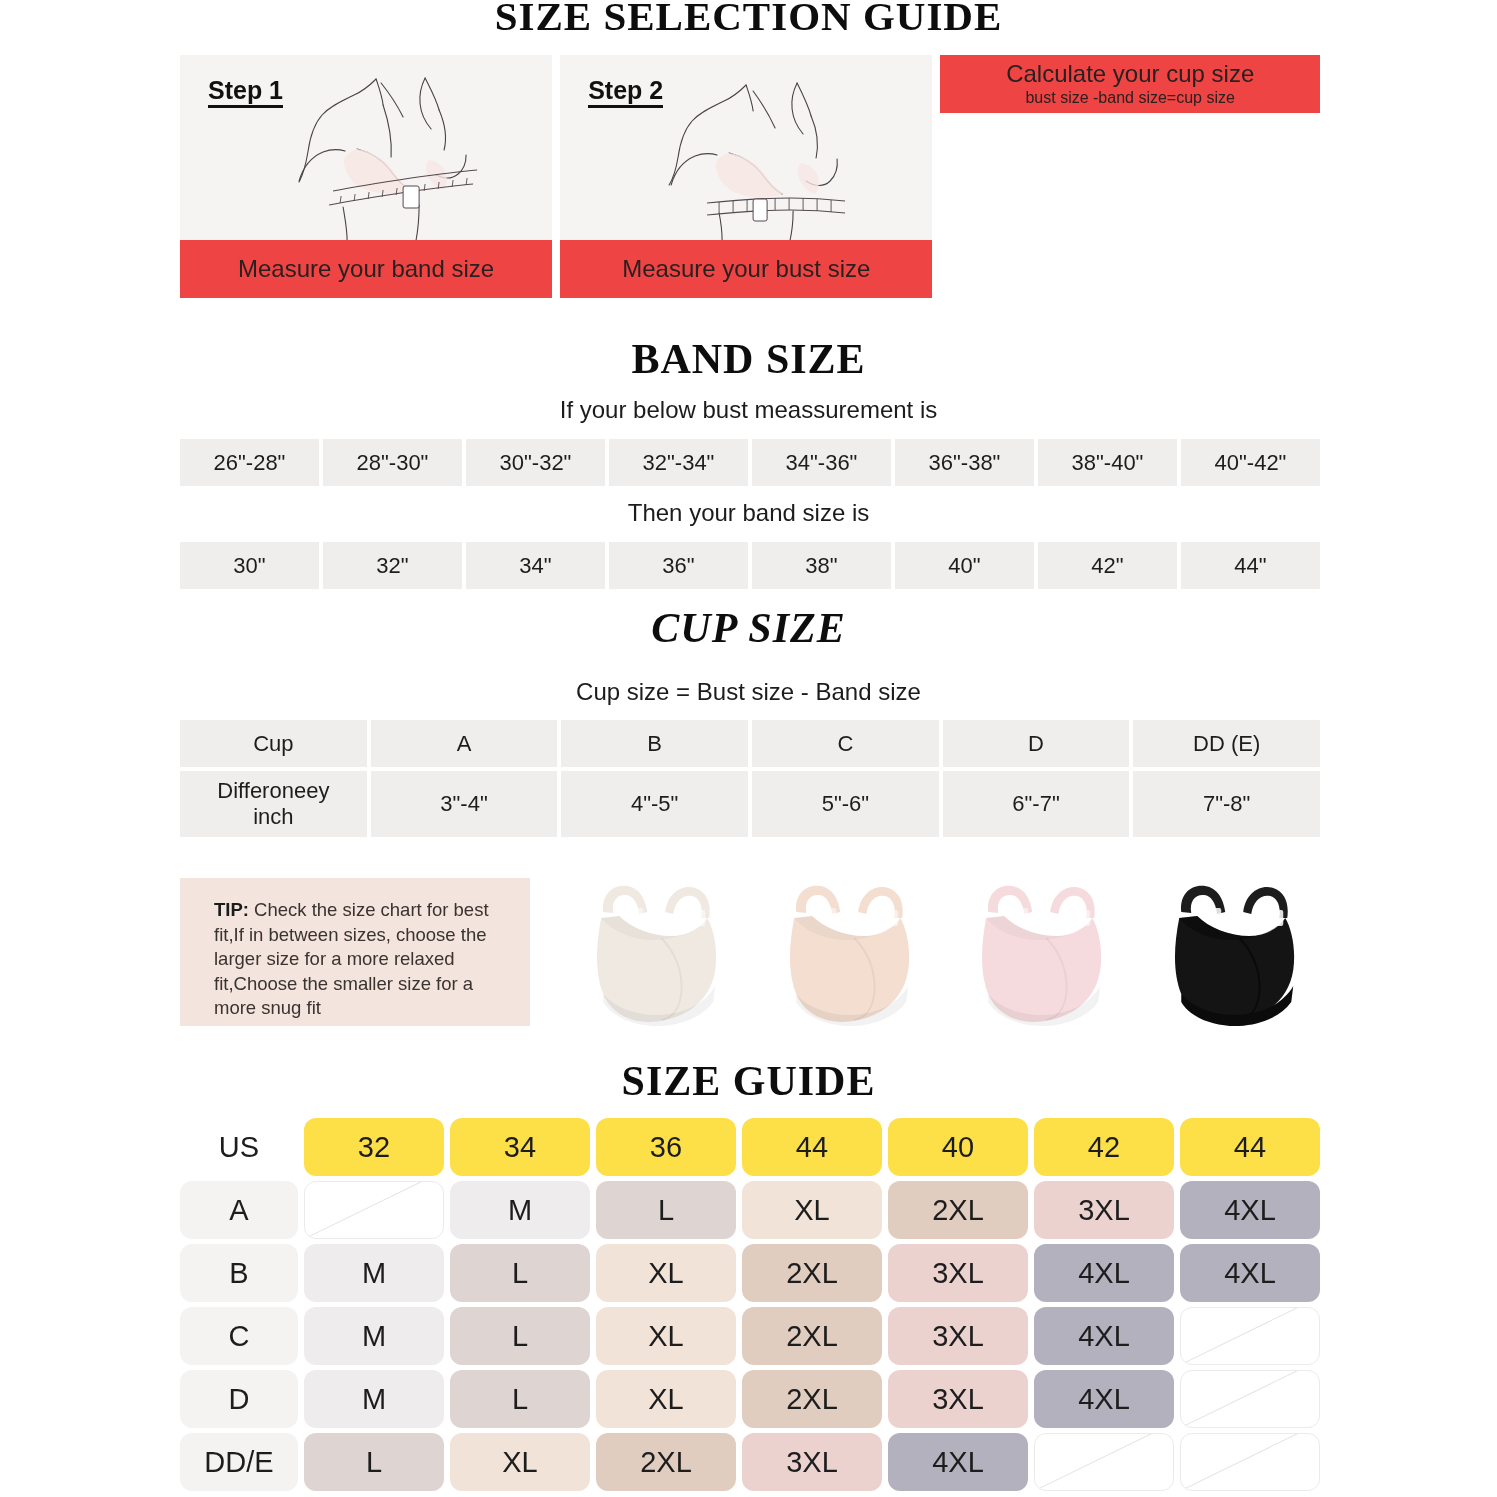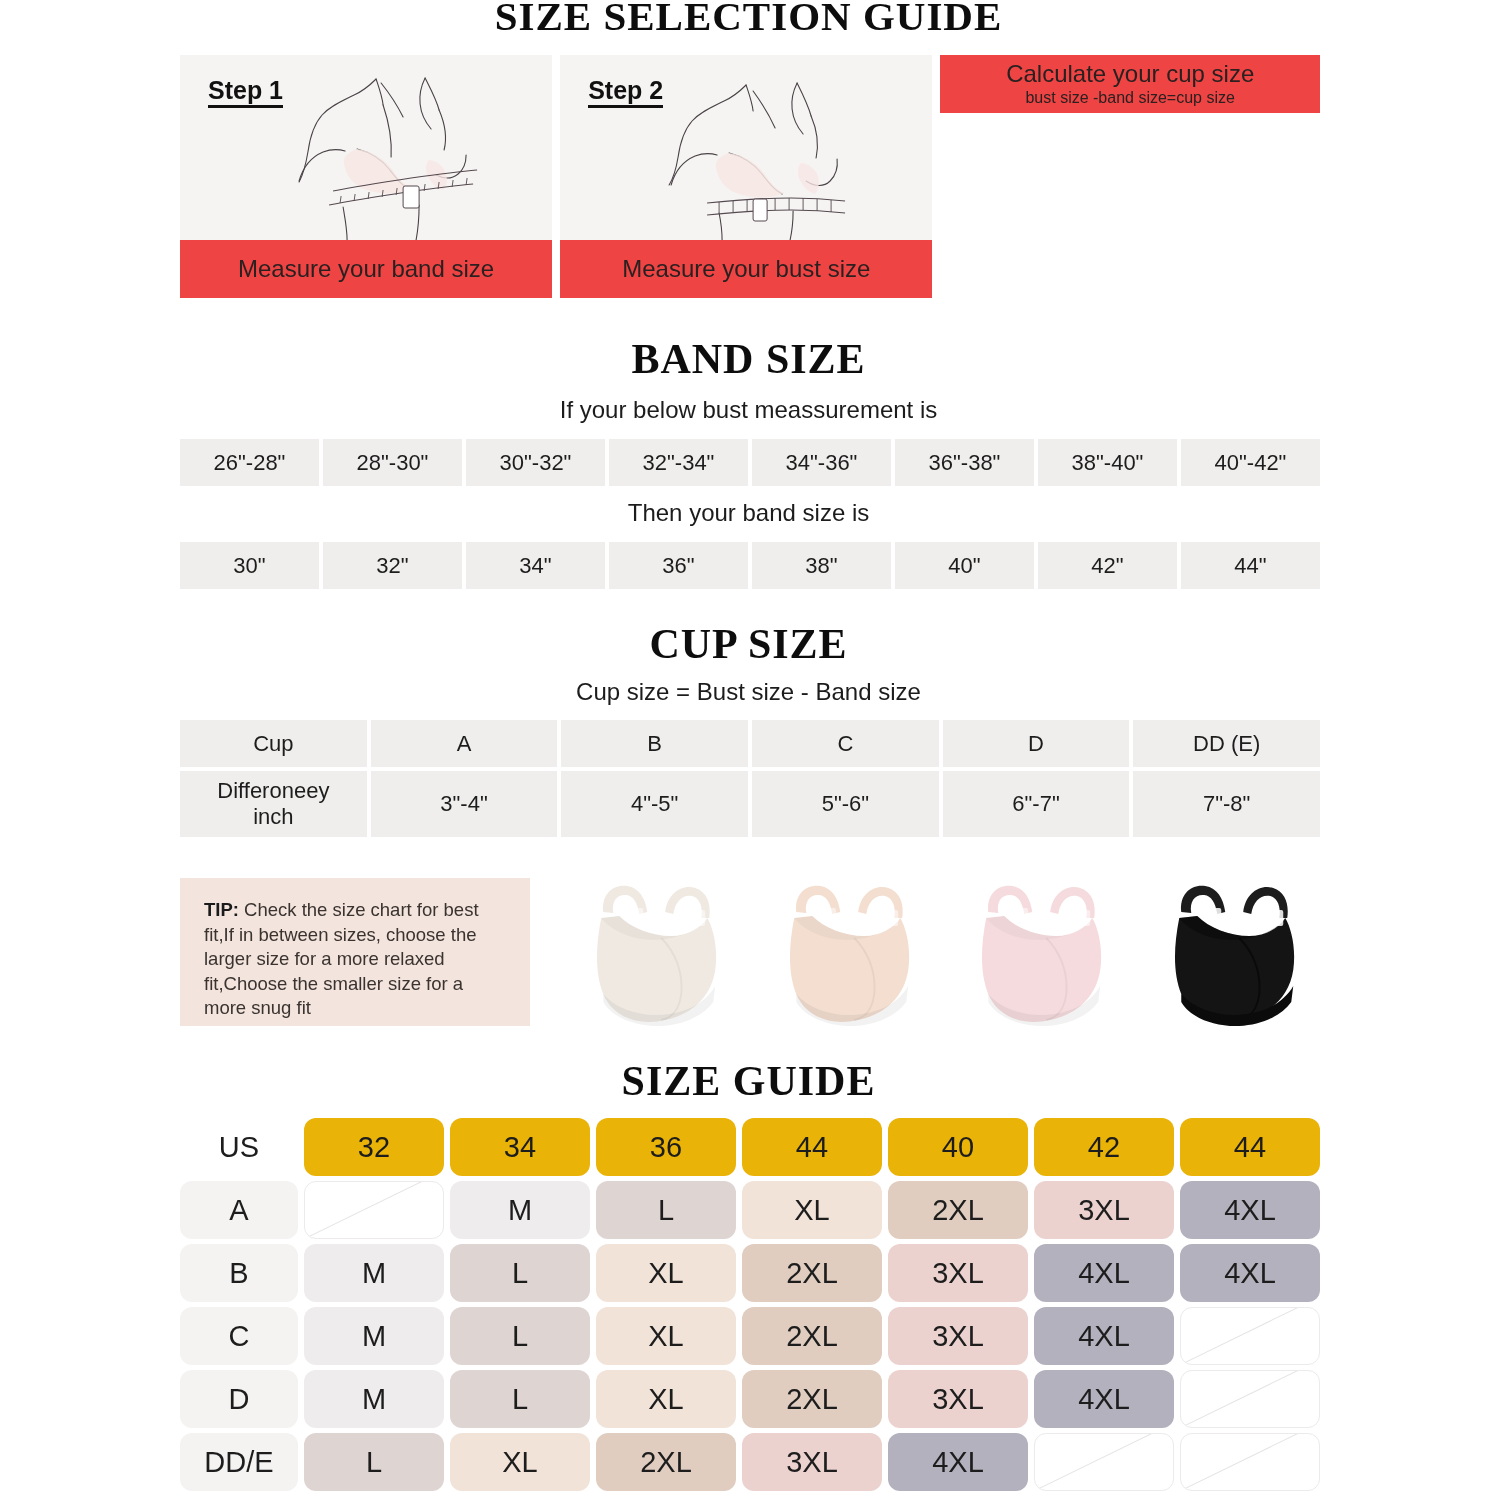--- a/index.html
+++ b/index.html
@@ -54,21 +54,21 @@
   .flatcell {
     flex:1 1 0; background:#efeeed; height:47px;
     display:flex; align-items:center; justify-content:center;
     font-size:22px; color:#1d1d1d;
   }
   .flatcell.tall { height:66px; line-height:1.16; text-align:center; flex-direction:column; }
 
   
   #tip-box {
     position:absolute; left:180px; top:878px; width:350px; height:148px;
-    background:#f3e4dd; padding:20px 22px 0 24px;
+    background:#f3e4dd; padding:20px 22px 0 34px;
   }
   #tip-box .tip-text {
     font-size:18.5px; line-height:1.33; color:#3a3330; margin:0;
   }
   #tip-box .tip-text b { color:#1b1b1b; }
 
   
   .bras { position:absolute; left:560px; top:868px; width:770px; height:168px; display:flex; }
   .bra-wrap { flex:1 1 0; position:relative; }
 
@@ -77,21 +77,21 @@
     position:absolute; left:180px; top:1118px; width:1140px;
     display:grid; grid-template-columns:1.02fr 1.21fr 1.21fr 1.21fr 1.21fr 1.21fr 1.21fr 1.21fr;
     gap:5px 6px;
   }
   .sc-cell {
     height:58px; border-radius:12px;
     display:flex; align-items:center; justify-content:center;
     font-size:29px; color:#1d1d1d;
   }
   .sc-cell.corner { background:transparent; }
-  .sc-cell.head { background:#eab308; }
+  .sc-cell.head { background:#fde047; }
   .sc-cell.rowlabel { background:#f4f3f2; }
   .sc-cell.empty {
     background:#ffffff; border:1px solid #eceaea; position:relative; overflow:hidden;
   }
   .sc-cell.empty::after {
     content:""; position:absolute; left:-2px; bottom:-2px;
     width:142%; height:1px; background:#e6e3e3;
     transform-origin:left bottom; transform:rotate(-26deg);
   }
 </style>
@@ -209,21 +209,21 @@
       <div class="flatcell">30"</div>
       <div class="flatcell">32"</div>
       <div class="flatcell">34"</div>
       <div class="flatcell">36"</div>
       <div class="flatcell">38"</div>
       <div class="flatcell">40"</div>
       <div class="flatcell">42"</div>
       <div class="flatcell">44"</div>
     </div>
 
-  <div class="serif-title sec-title" style="top:620px;">CUP SIZE</div>
+  <div class="serif-title sec-title" style="top:604px;font-style:italic;">CUP SIZE</div>
   <div class="sec-sub" style="top:678px;">Cup size = Bust size - Band size</div>
   <div class="flatrow" id="cup-header-row" style="top:720px;justify-content:space-between;">
       <div class="flatcell">Cup</div>
       <div class="flatcell">A</div>
       <div class="flatcell">B</div>
       <div class="flatcell">C</div>
       <div class="flatcell">D</div>
       <div class="flatcell">DD (E)</div>
     </div>
   <div class="flatrow" id="cup-value-row" style="top:771px;">

